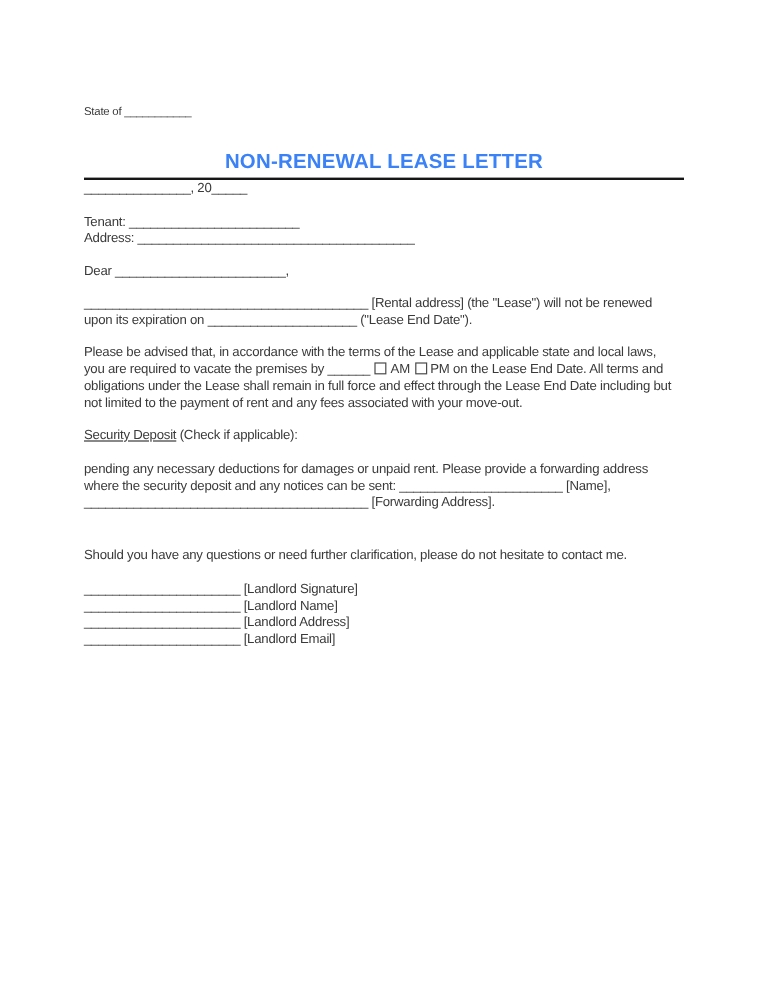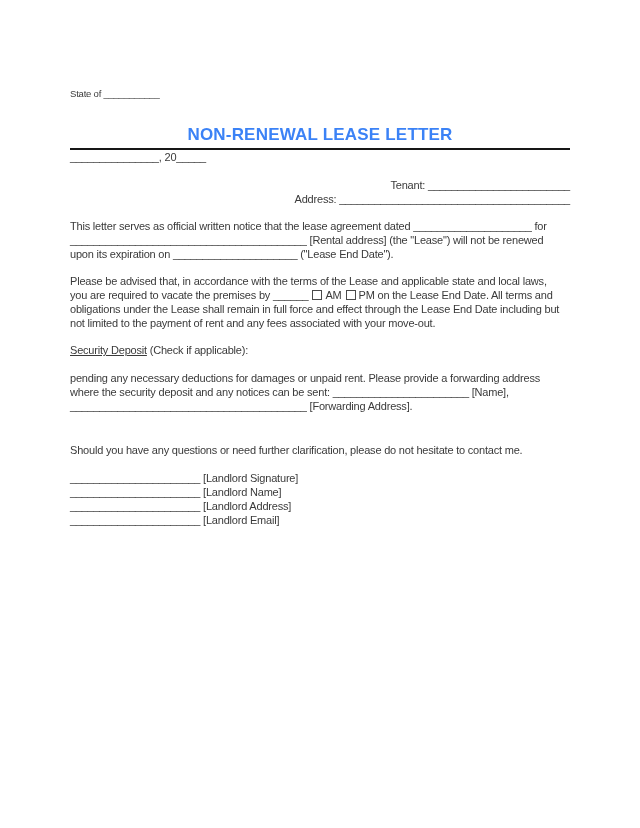--- a/index.html
+++ b/index.html
@@ -23,21 +23,21 @@
     margin: 0;
     font-size: 17px;
     font-weight: bold;
     text-align: center;
     letter-spacing: 0.2px;
     color: #3b82f6;
     line-height: 20px;
   }
   .title-rule { height: 0; border: 0; border-top: 2.5px solid #161616; margin: 3px 0 0 0; }
   .date-line { margin-top: 0; }
-  .addr-block { margin-top: 14px; text-align: right; }
+  .addr-block { margin-top: 14px; }
   .salutation { margin-top: 13px; }
   .para { margin-top: 13px; }
   .heading-line { margin-top: 13px; }
   .u { text-decoration: underline; }
   .clause { margin-top: 14px; }
   .closing { margin-top: 30px; }
   .sig-block { margin-top: 14px; }
   .checkbox {
     display: inline-block;
     width: 8px;
@@ -66,23 +66,23 @@
   <h1 class="doc-title">NON-RENEWAL LEASE LETTER</h1>
   <hr class="title-rule">
 
   <div class="line date-line">_______________, 20_____</div>
 
   <div class="addr-block">
     <div class="line">Tenant: ________________________</div>
     <div class="line">Address: _______________________________________</div>
   </div>
 
+  <div class="line salutation">Dear ________________________,</div>
 
   <div class="para">
-    <div class="line">This letter serves as official written notice that the lease agreement dated ____________________ for</div>
     <div class="line">________________________________________ [Rental address] (the "Lease") will not be renewed</div>
     <div class="line">upon its expiration on _____________________ ("Lease End Date").</div>
   </div>
 
   <div class="para">
     <div class="line">Please be advised that, in accordance with the terms of the Lease and applicable state and local laws,</div>
     <div class="line">
       <span>you are required to vacate the premises by ______</span><span class="checkbox"></span><span>AM</span><span class="checkbox"></span><span>PM</span>&nbsp;<span>on the Lease End Date. All terms and</span>
     </div>
     <div class="line">obligations under the Lease shall remain in full force and effect through the Lease End Date including but</div>

